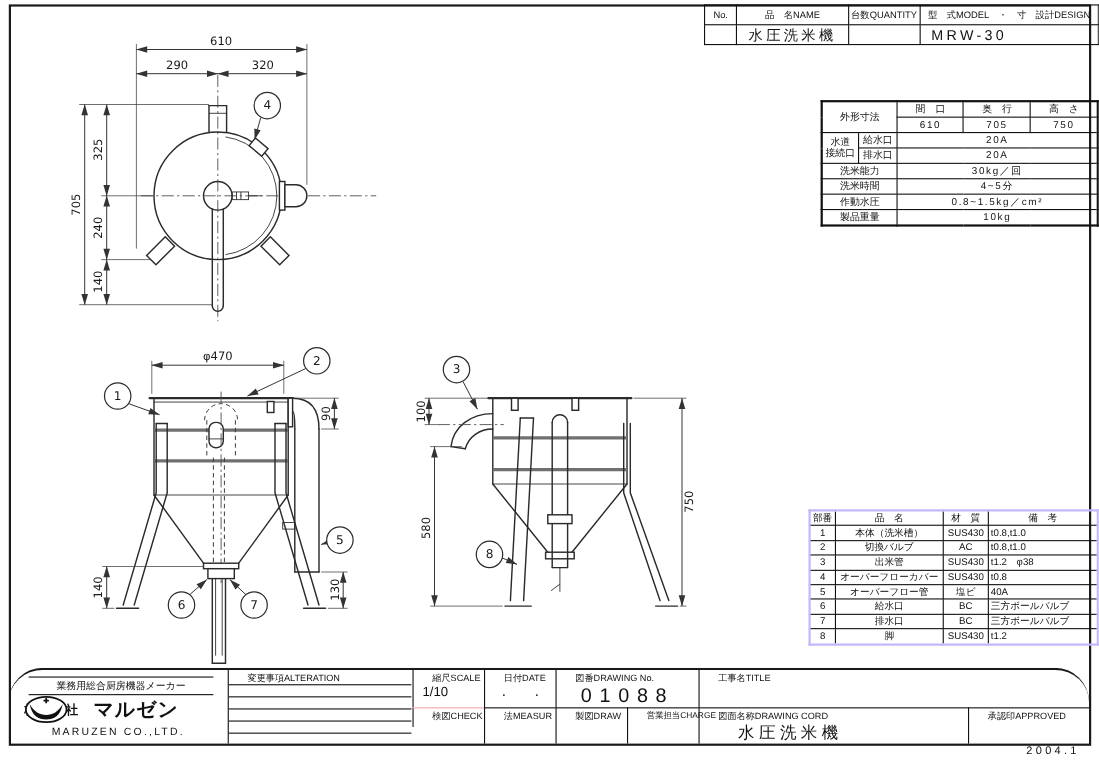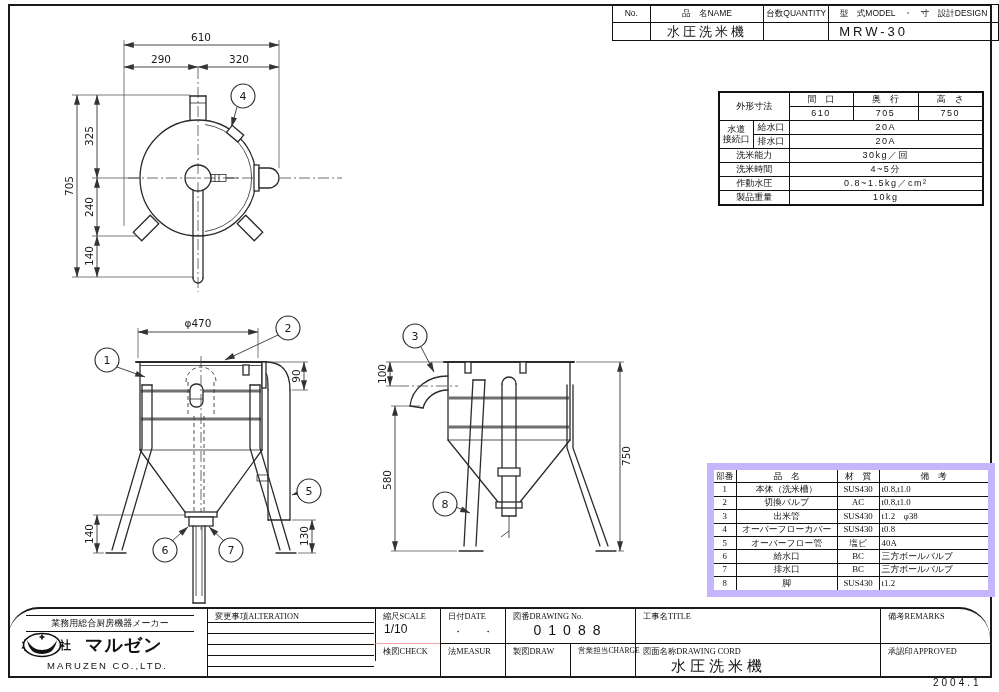--- a/index.html
+++ b/index.html
@@ -2,41 +2,41 @@
 <html><head>
 <meta charset="utf-8">
 <style>
   html,body{margin:0;padding:0;background:#fff;}
   #sheet{position:relative;width:999px;height:692px;background:#fff;
          font-family:"Liberation Sans","DejaVu Sans",sans-serif;color:#111;overflow:hidden;}
   .abs{position:absolute;}
   #border{left:8px;top:4px;width:980px;height:670px;border:2px solid #1a1a1a;}
 
   
-  table.dt{border-collapse:collapse;table-layout:fixed;}
+  table.dt{border-collapse:collapse;table-layout:fixed;margin-left:28px;}
   table.dt td{border:1px solid #111;font-size:9.5px;line-height:1.05;
               padding:0 2px;text-align:center;vertical-align:middle;overflow:hidden;white-space:nowrap;}
   
   #htable{left:612px;top:4px;}
   #htable td{height:17px;}
   #htable .lbl{font-size:8.5px;}
   #htable .big{font-size:13px;letter-spacing:3px;}
   
   #stable{left:718px;top:91px;border:2px solid #111;}
   #stable td{height:13px;font-size:9px;}
   #stable td.v{letter-spacing:1.5px;}
   
-  #ptable{left:707px;top:463px;border:7px solid #c4b5fd;font-family:Liberation Serif, serif;}
+  #ptable{left:707px;top:463px;border:2px solid #c4b5fd;}
   #ptable td{height:12.4px;font-size:8.8px;}
   #pnote{left:700px;top:588px;width:292px;font-size:9.3px;text-align:center;white-space:nowrap;}
 
   
   #tblock{left:8px;top:607px;width:982px;height:67px;border-top:2px solid #1a1a1a;border-radius:31px;}
   #tblock .cell{position:absolute;border-left:1.5px solid #111;box-sizing:border-box;}
-  #tblock .lab{position:absolute;left:7px;top:2px;font-size:8.3px;white-space:nowrap;font-family:Liberation Serif, serif;}
+  #tblock .lab{position:absolute;left:17px;top:2px;font-size:8.3px;white-space:nowrap;}
   .hline{position:absolute;height:0;border-top:1px solid #111;}
   #logo-tagline{position:absolute;left:18px;top:6px;width:168px;text-align:center;
     font-size:9px;border-top:1.3px solid #111;border-bottom:1.3px solid #111;padding:1px 0;white-space:nowrap;}
   #logo-row{position:absolute;left:14px;top:24px;display:flex;align-items:center;}
   #company-prefix{font-size:11.5px;font-weight:bold;letter-spacing:1px;}
   #company-brand{font-size:18px;font-weight:900;letter-spacing:1px;margin-left:13px;}
   #company-en{position:absolute;left:0;top:51px;width:199px;text-align:center;
     font-size:9.5px;letter-spacing:2px;white-space:nowrap;}
   .value-big{font-size:15px;letter-spacing:4px;}
   #year-note{left:933px;top:677px;font-size:10px;letter-spacing:3px;}
@@ -228,30 +228,27 @@
       <div style="position:absolute;left:8px;top:13px;font-size:12px">1/10</div>
     </div>
 
     <div class="cell" style="left:432px;top:0;width:65px;height:34px">
       <div class="lab">日付DATE</div>
       <div style="position:absolute;left:0;top:16px;width:100%;text-align:center;font-size:10px">・　　・</div>
     </div>
 
     <div class="cell" style="left:497px;top:0;width:130px;height:34px">
       <div class="lab">図番DRAWING No.</div>
-      <div style="position:absolute;left:0;top:13px;width:100%;text-align:center;font-size:14px;letter-spacing:7px">01088</div>
+      <div style="position:absolute;left:0;top:13px;width:100%;text-align:center;font-size:18px;letter-spacing:7px">01088</div>
     </div>
 
     <div class="cell" style="left:627px;top:0;width:245px;height:34px">
       <div class="lab">工事名TITLE</div>
     </div>
 
-    <div class="cell" style="left:872px;top:0;width:110px;height:34px">
-      <div class="lab">備考REMARKS</div>
-    </div>
 
     <div class="cell" style="left:367px;top:34px;width:65px;height:18px;border-top:1px solid #fca5a5">
       <div class="lab">検図CHECK</div>
     </div>
     <div class="cell" style="left:432px;top:34px;width:65px;height:33px;border-top:1px solid #111">
       <div class="lab">法MEASUR</div>
     </div>
     <div class="cell" style="left:497px;top:34px;width:65px;height:33px;border-top:1px solid #111">
       <div class="lab">製図DRAW</div>
     </div>

